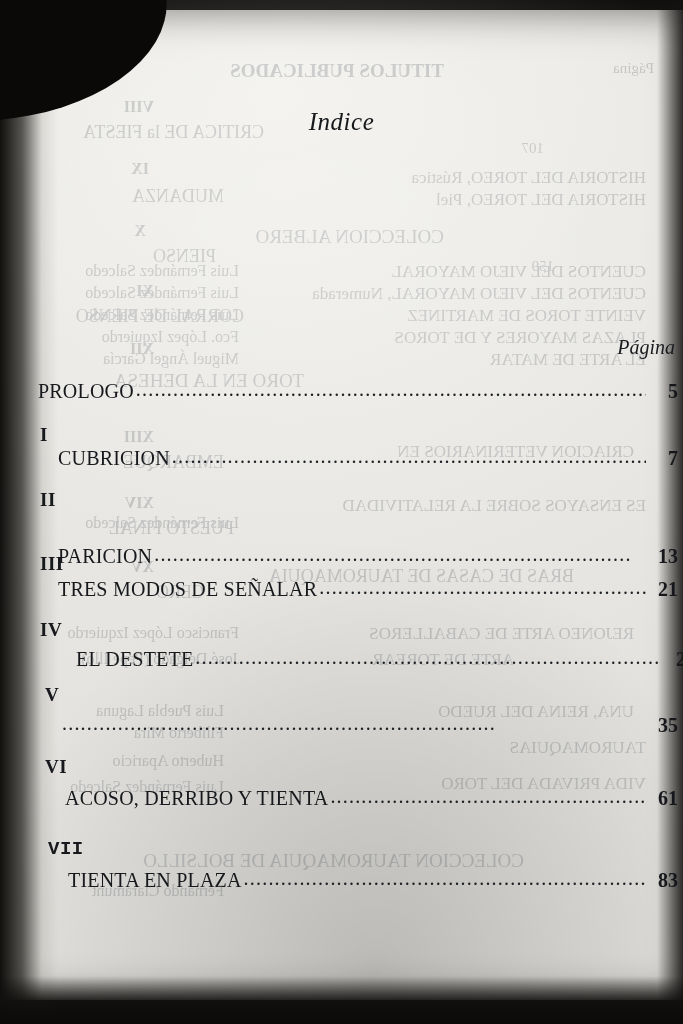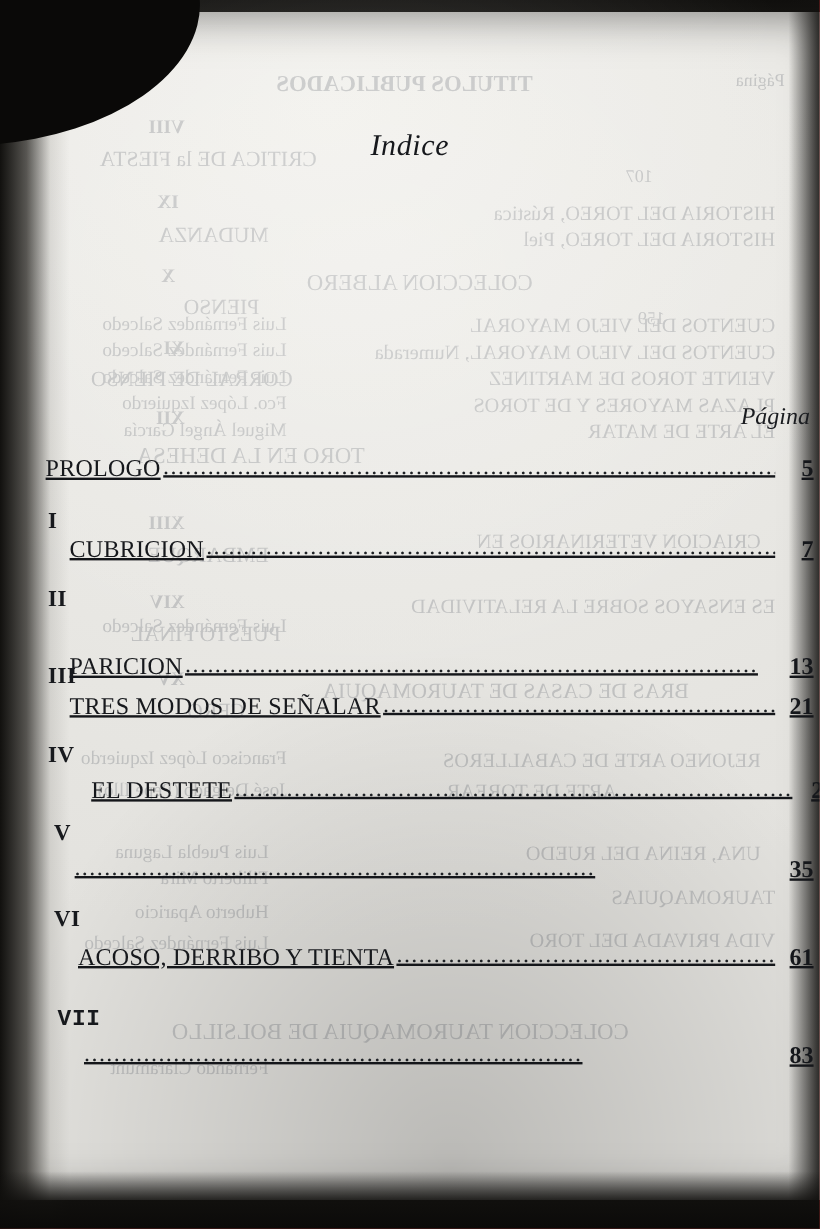--- a/index.html
+++ b/index.html
@@ -5,21 +5,21 @@
   html, body {
     margin: 0;
     padding: 0;
     background: #000;
   }
   #page {
     position: relative;
     width: 683px;
     height: 1024px;
     overflow: hidden;
-    background: #ef4444;
+    background: #f0abfc;
     font-family: "Liberation Serif", serif;
   }
   
   .photo-bg {
     position: absolute;
     inset: 0;
     background:
       linear-gradient(to bottom, #100f0d 0%, #1a1916 3%, #141310 100%);
   }
   
@@ -117,21 +117,20 @@
     font-size: 19px;
     font-weight: bold;
     letter-spacing: 0.5px;
     color: #17191d;
   }
   .row {
     position: absolute;
     display: flex;
     align-items: center;
     white-space: nowrap;
-    text-decoration: underline;
   }
   .row .label {
     font-size: 20px;
     color: #16181c;
     letter-spacing: 0.2px;
   }
   .row .dots {
     flex: 1;
     overflow: hidden;
     font-size: 20px;
@@ -264,18 +263,19 @@
           <span class="page">35</span>
         </div>
         <div class="roman" style="left: 45px; top: 756px;">VI</div>
         <div class="row" style="left: 65px; top: 787px; width: 613px;">
           <span class="label">ACOSO, DERRIBO Y TIENTA</span>
           <span class="dots">...................................................</span>
           <span class="page">61</span>
         </div>
         <div class="roman" style="left: 48px; top: 838px; font-family: Liberation Mono, monospace;">VII</div>
         <div class="row" style="left: 68px; top: 869px; width: 610px;">
+          <span class="label">TIENTA EN PLAZA</span>
           <span class="dots">...................................................................</span>
           <span class="page">83</span>
         </div>
       </div>
   </div>
 </div>
 
 </body></html>

